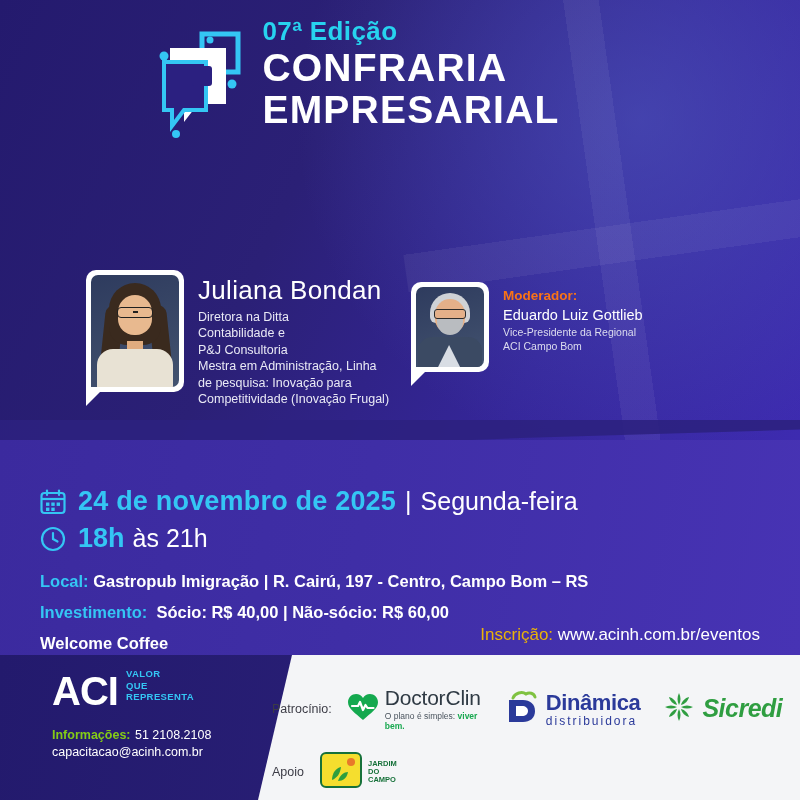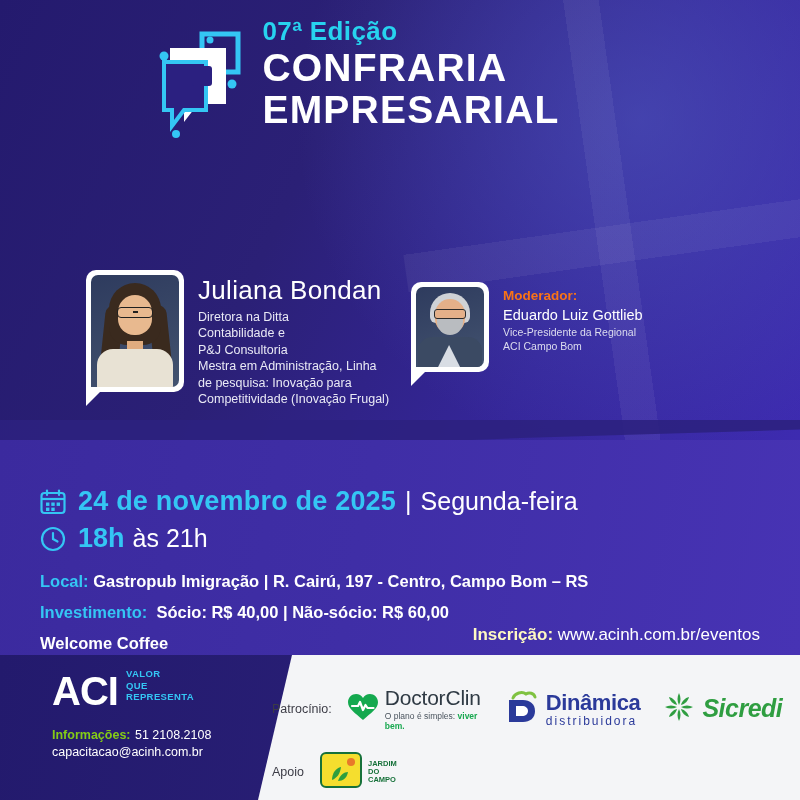--- a/index.html
+++ b/index.html
@@ -145,21 +145,21 @@
   .date-weekday { color: #ffffff; font-size: 25px; }
   .time-strong { color: #34c6f4; font-size: 27px; font-weight: bold; }
   .time-rest { color: #ffffff; font-size: 25px; margin-left: 8px; }
   .line { color: #ffffff; font-size: 16.5px; font-weight: bold; margin-bottom: 12px; }
   .line .cyan { color: #34c6f4; }
   
   .inscricao {
     position: absolute; right: 40px; top: 625px;
     font-size: 17px; color: #ffffff;
   }
-  .inscricao .cyan { color: #fef9c3; font-weight: bold; }
+  .inscricao .cyan { color: #eab308; font-weight: normal; }
   
   .aci-block { position: absolute; left: 52px; top: 668px; width: 200px; }
   .aci-logo { display: flex; align-items: flex-end; }
   .aci-a { font-size: 40px; font-weight: bold; color: #ffffff; line-height: .9; letter-spacing: -1px;}
   .aci-tag { margin-left: 8px; padding-bottom: 6px; }
   .aci-tag div { color: #34c6f4; font-size: 9.5px; font-weight: bold; line-height: 1.22; letter-spacing: .4px;}
   .info-contact { margin-top: 16px; }
   .info-contact .lbl { color: #84cc16; font-size: 12.5px; font-weight: bold; }
   .info-contact .val { color: #ffffff; font-size: 12.5px; }
   .info-contact .mail { color: #ffffff; font-size: 12.5px; margin-top: 2px; }

